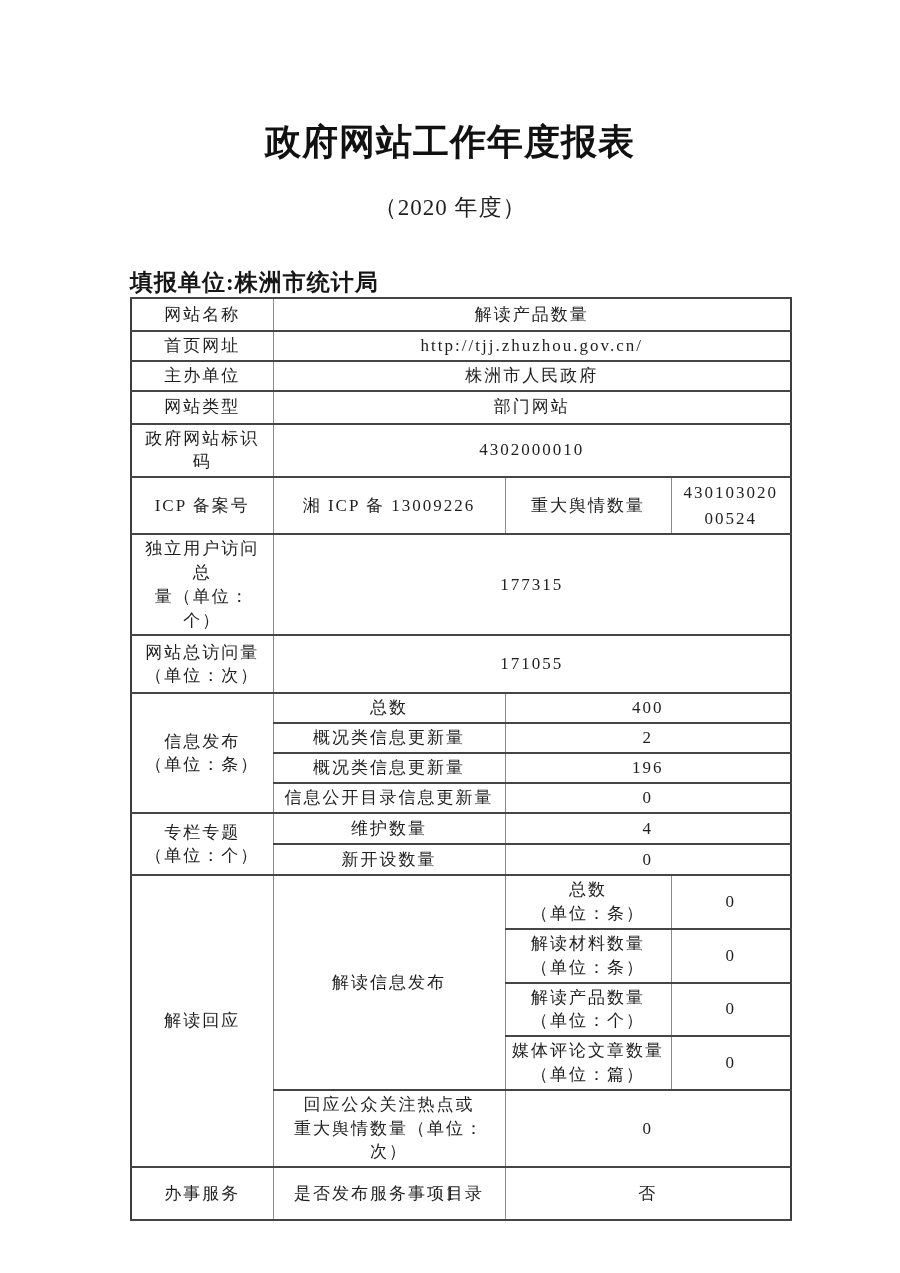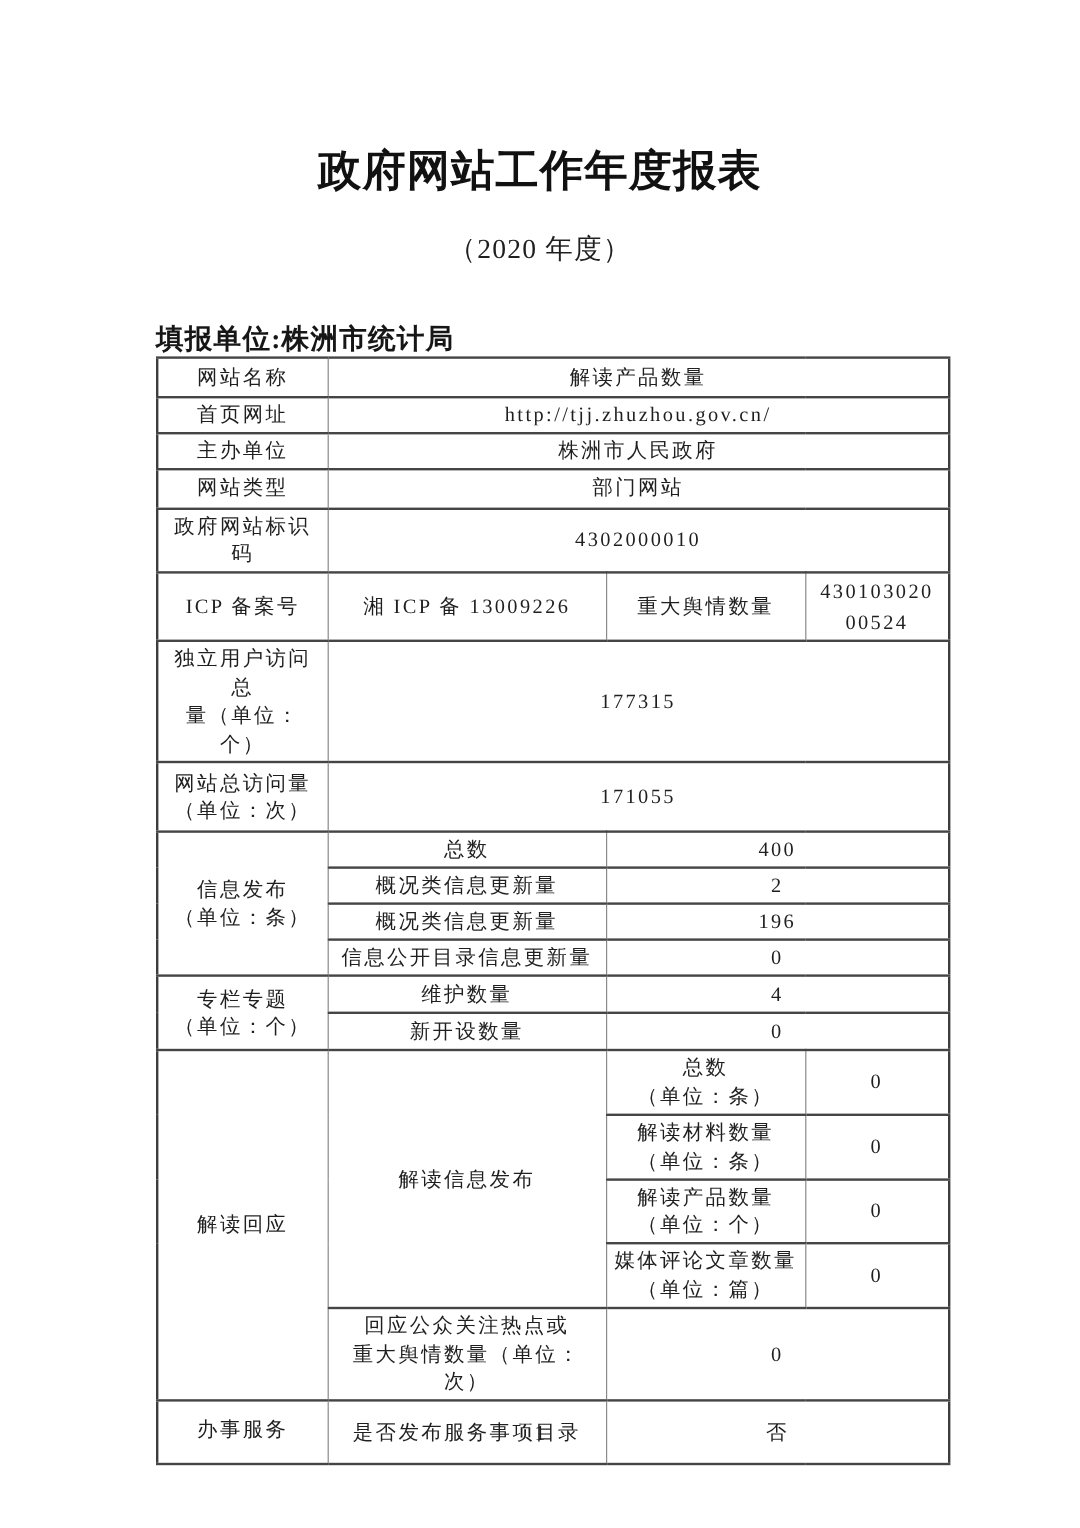--- a/index.html
+++ b/index.html
@@ -33,21 +33,21 @@
   .report-table td {
     border-left: 1px solid #8a8a8a;
     border-right: 1px solid #8a8a8a;
     border-top: 2px solid #454545;
     border-bottom: 2px solid #454545;
     text-align: center; vertical-align: middle;
     font-size: 17px; line-height: 1.4; letter-spacing: 2px;
     padding: 2px 4px; overflow: hidden;
   }
   .pre { white-space: pre-line; }
-  .cell-bottom { vertical-align: bottom; padding-bottom: 6px; font-family: Liberation Mono, monospace; }
+  .cell-bottom { vertical-align: bottom; padding-bottom: 6px; }
   .cell-top { vertical-align: top; padding-top: 7px; }
   .num-wrap { letter-spacing: 0; }
   .num-wrap span { display: inline-block; width: 102px; word-break: break-all; line-height: 1.5; }
   .page-number {
     position: absolute; top: 1184px; left: 0; width: 900px;
     text-align: center; font-size: 18px;
   }
 </style>
 </head>
 <body>

